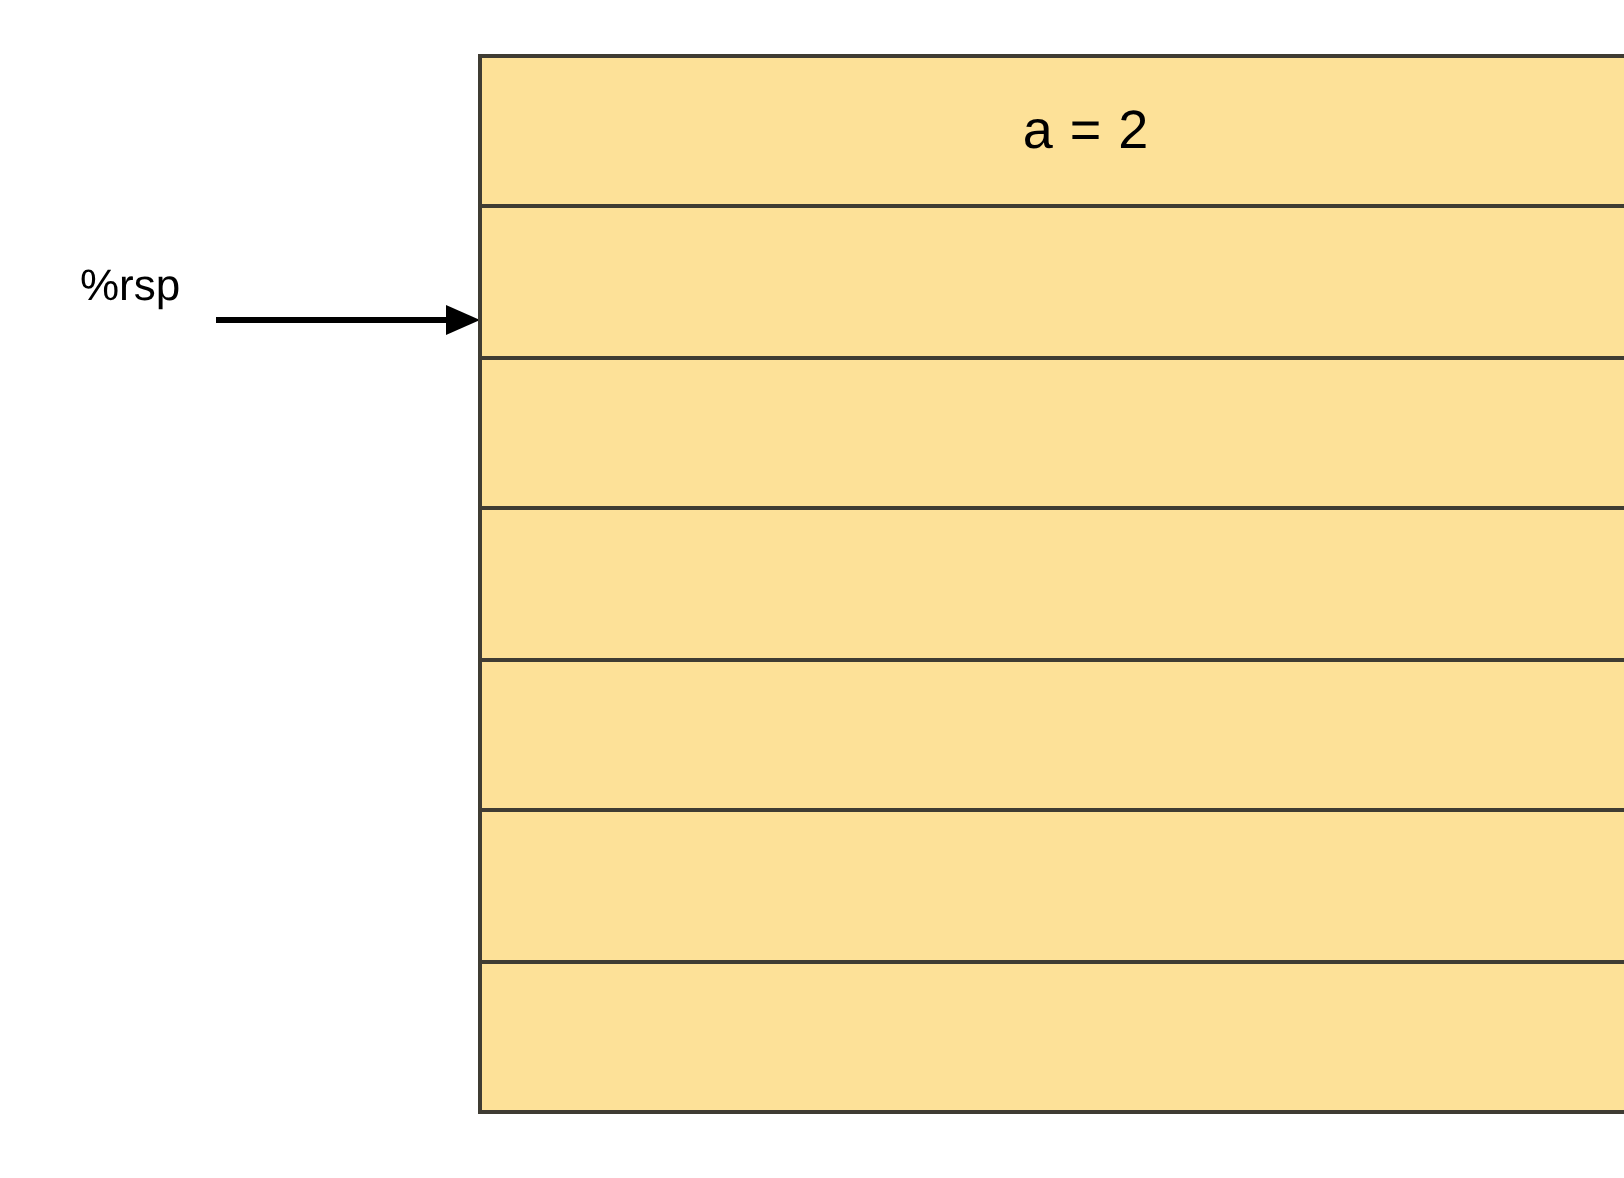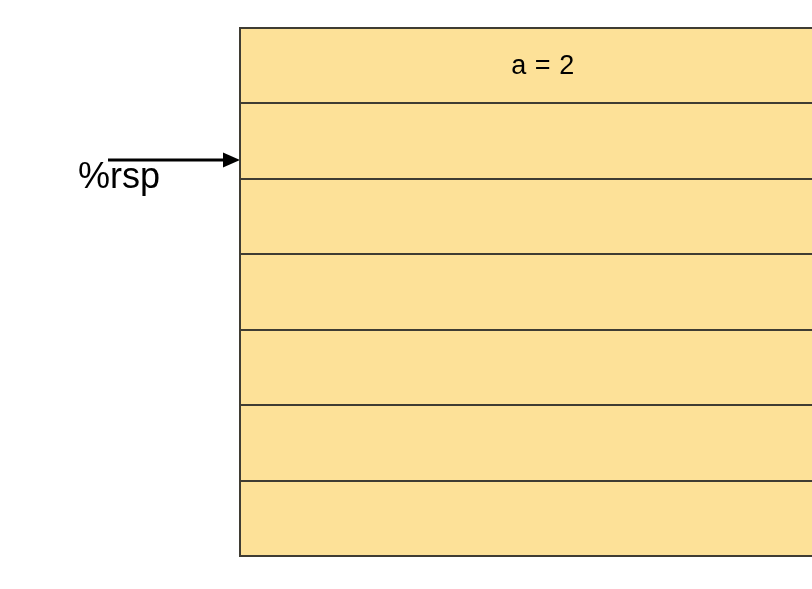--- a/index.html
+++ b/index.html
@@ -39,26 +39,25 @@
     color: #000000;
     letter-spacing: 0.5px;
   }
   .stack-cell:last-child {
     border-bottom: none;
   }
   
   .rsp-label {
     position: absolute;
     left: 40px;
-    top: 161px;
-    font-size: 36px;
+    top: 128px;
+    font-size: 22px;
     line-height: 30px;
     color: #000000;
     white-space: nowrap;
-    margin-left: 38px;
   }
   .rsp-arrow {
     position: absolute;
     left: 104px;
     top: 148px;
     width: 136px;
     height: 24px;
     display: block;
   }
 </style>

